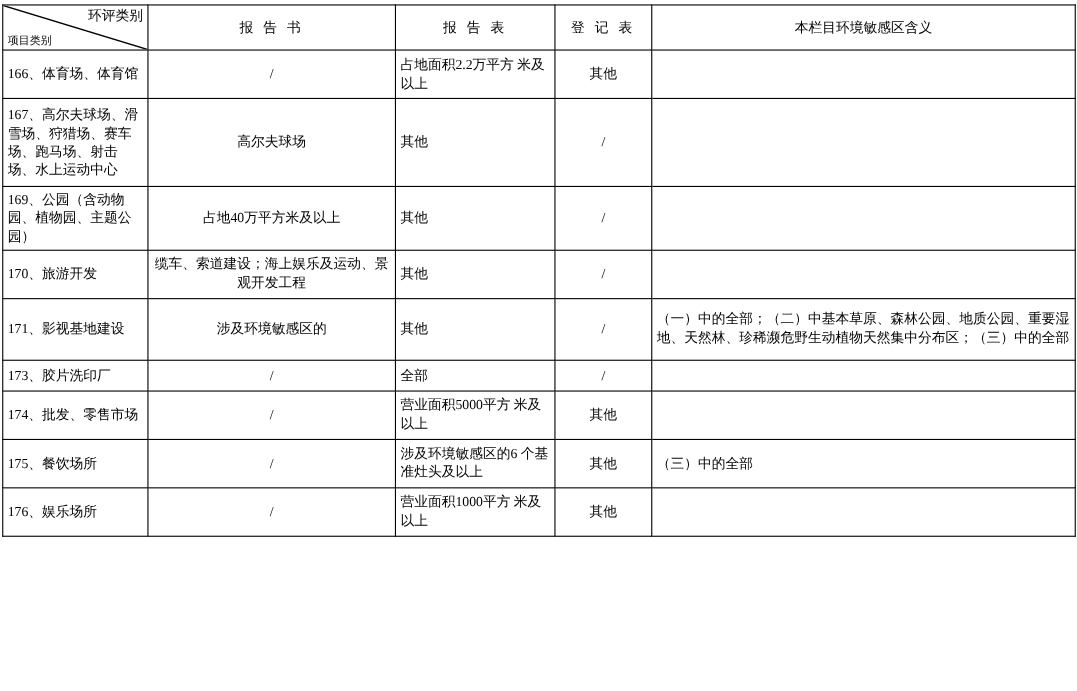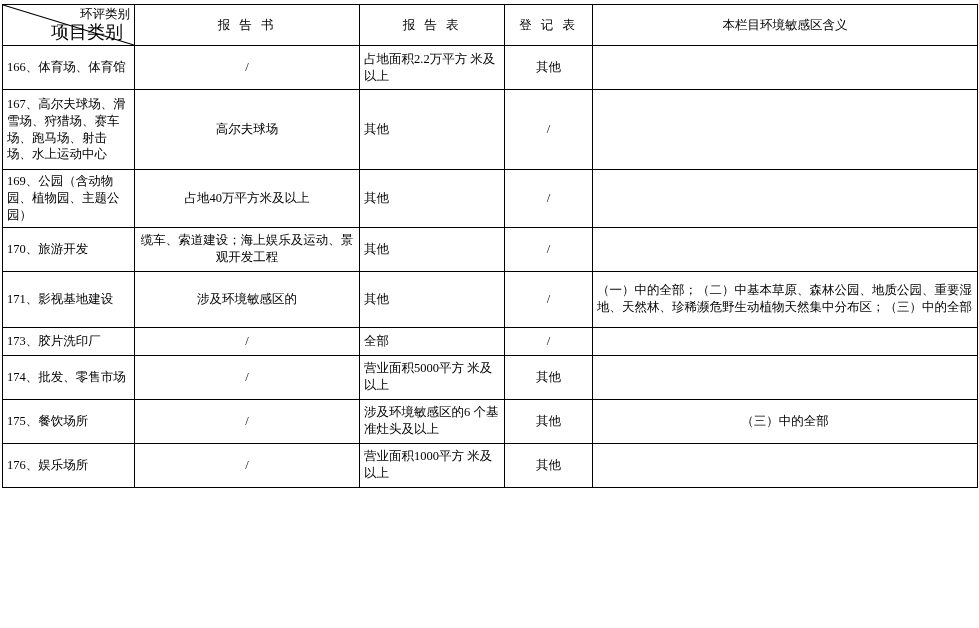--- a/index.html
+++ b/index.html
@@ -68,23 +68,22 @@
     position: absolute;
     right: 4px;
     top: 1px;
     font-size: 12.5px;
     white-space: nowrap;
   }
   .corner-inner .lbl-bottom {
     position: absolute;
     left: 4px;
     bottom: 1px;
-    font-size: 18px;
+    font-size: 10px;
     white-space: nowrap;
-    margin-left: 44px;
   }
   .sp-hdr {
     letter-spacing: 3px;
   }
   .cat {
     text-align: left;
     padding-left: 5px;
     padding-right: 3px;
   }
   .ctr {
@@ -92,21 +91,21 @@
   }
   .lft {
     text-align: left;
   }
   .meaning {
     text-align: left;
     padding-left: 8px;
     padding-right: 6px;
   }
   .meaning.center {
-    text-align: center;
+    text-align: left;
   }
 </style>
 </head>
 <body>
 
 <div class="page">
   <table class="eia">
     <colgroup>
       <col class="c0">
         <col class="c1">

